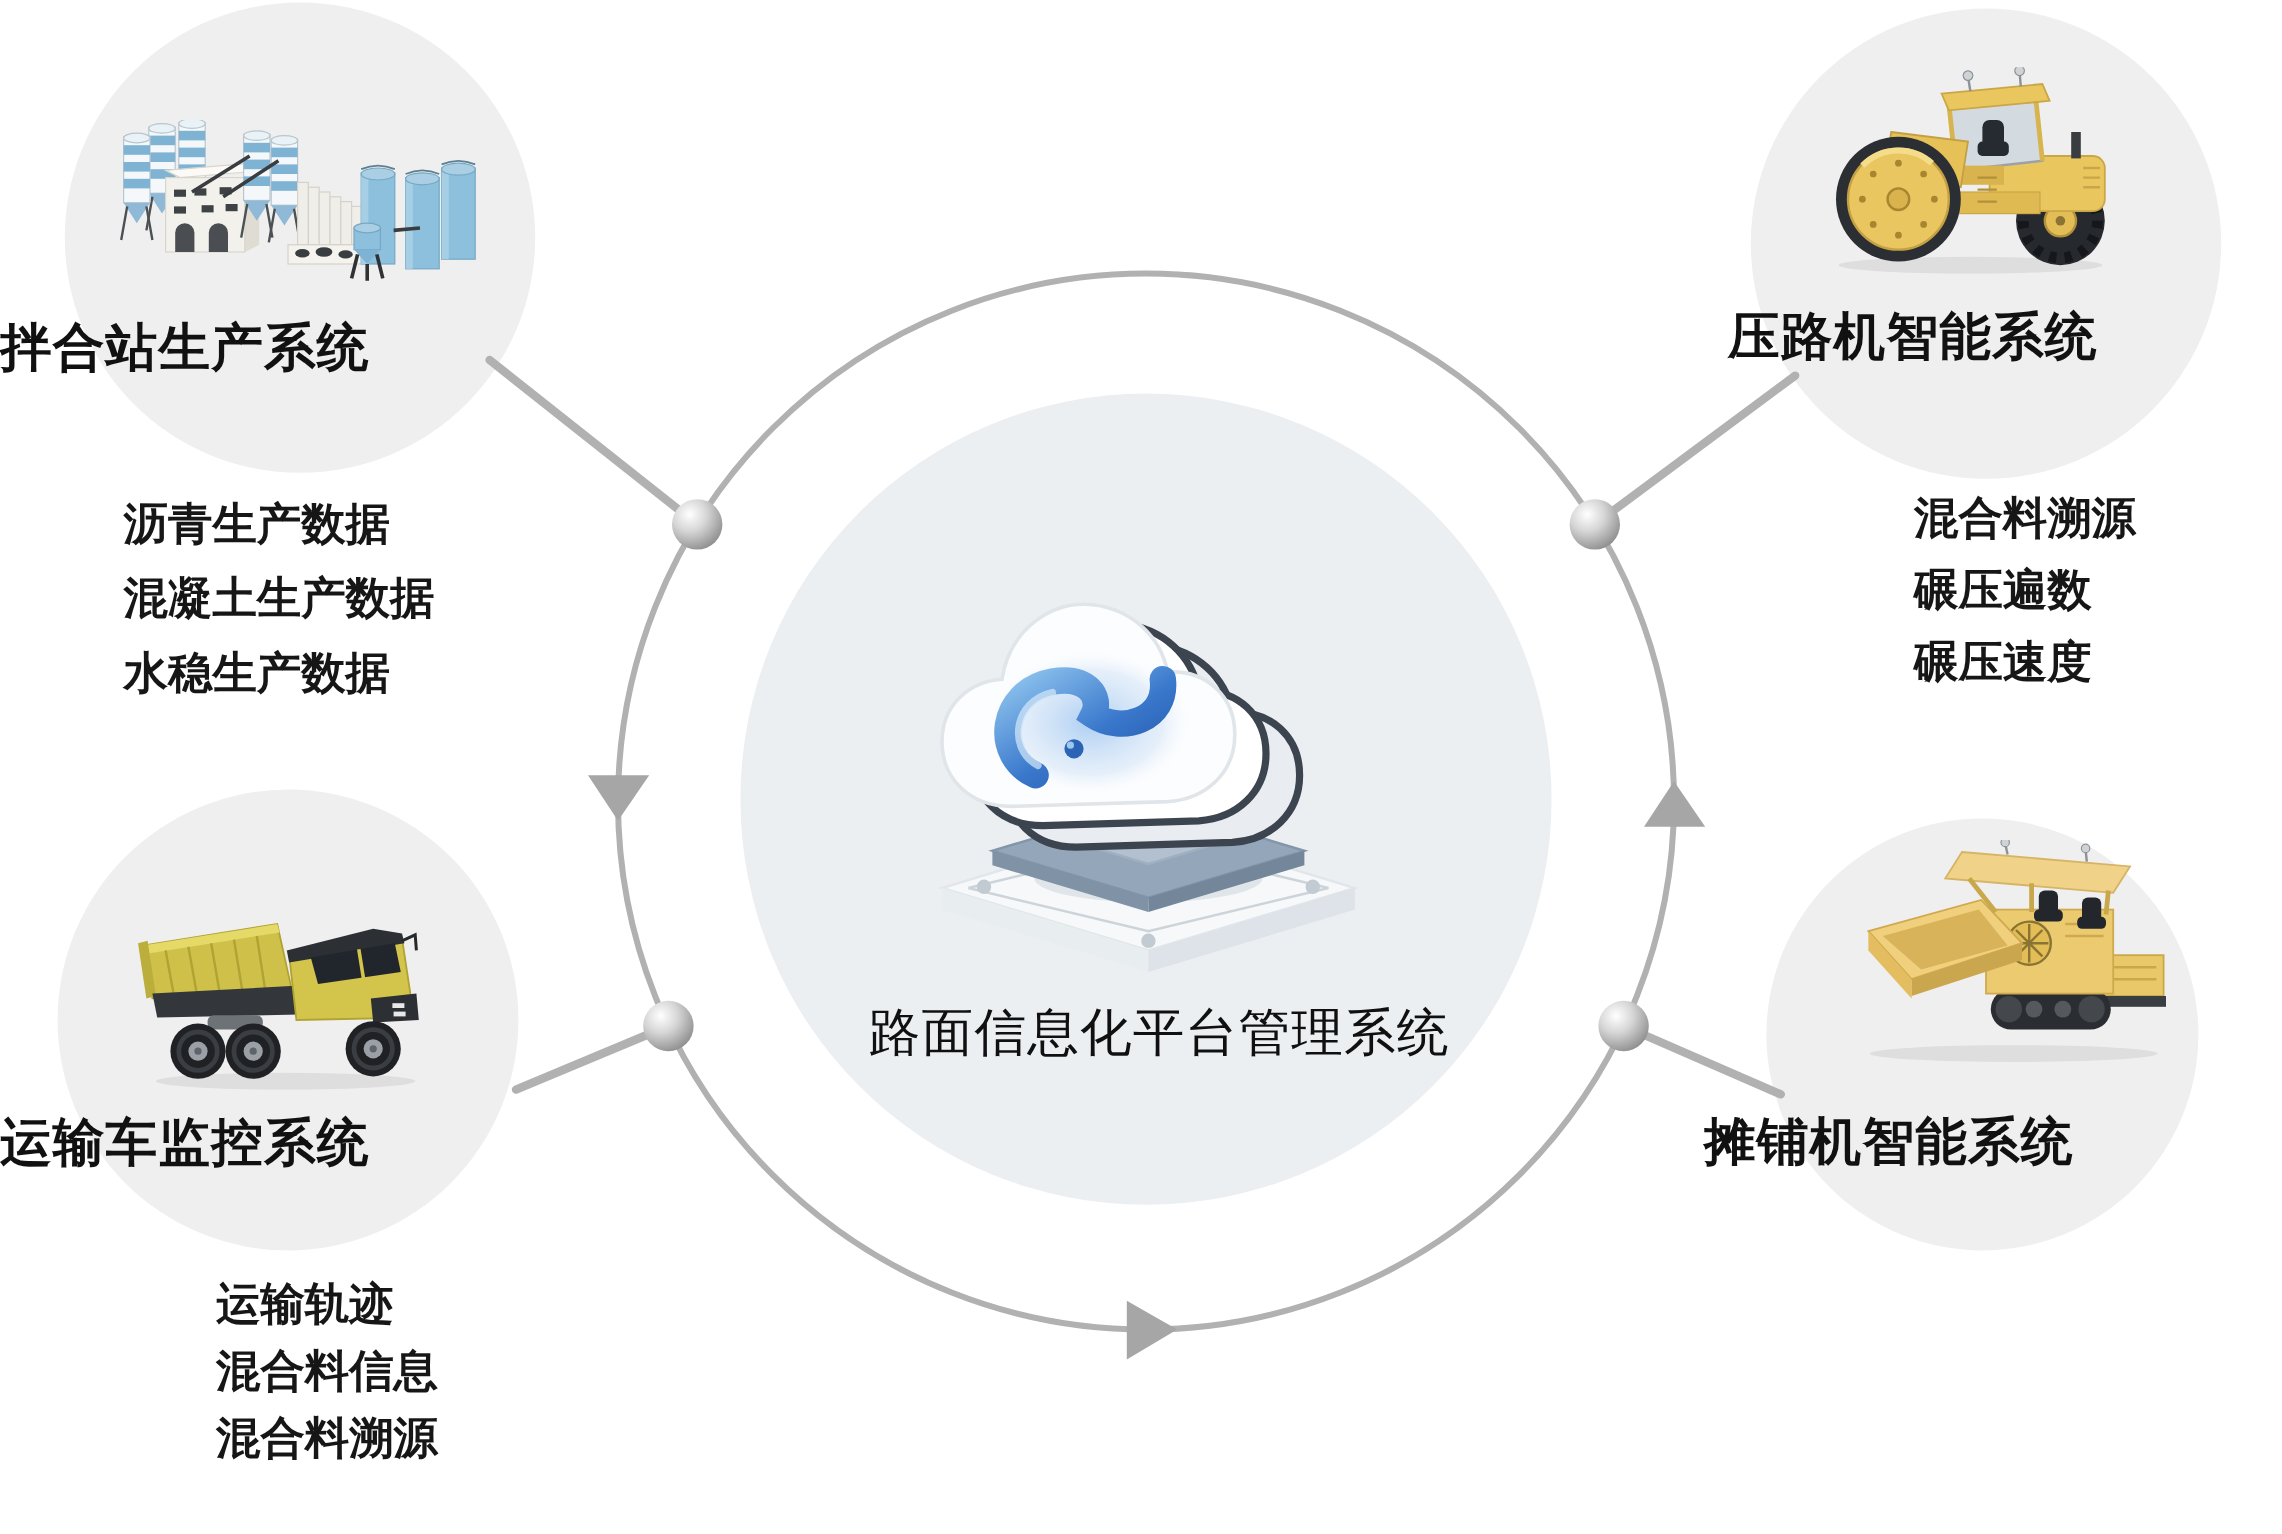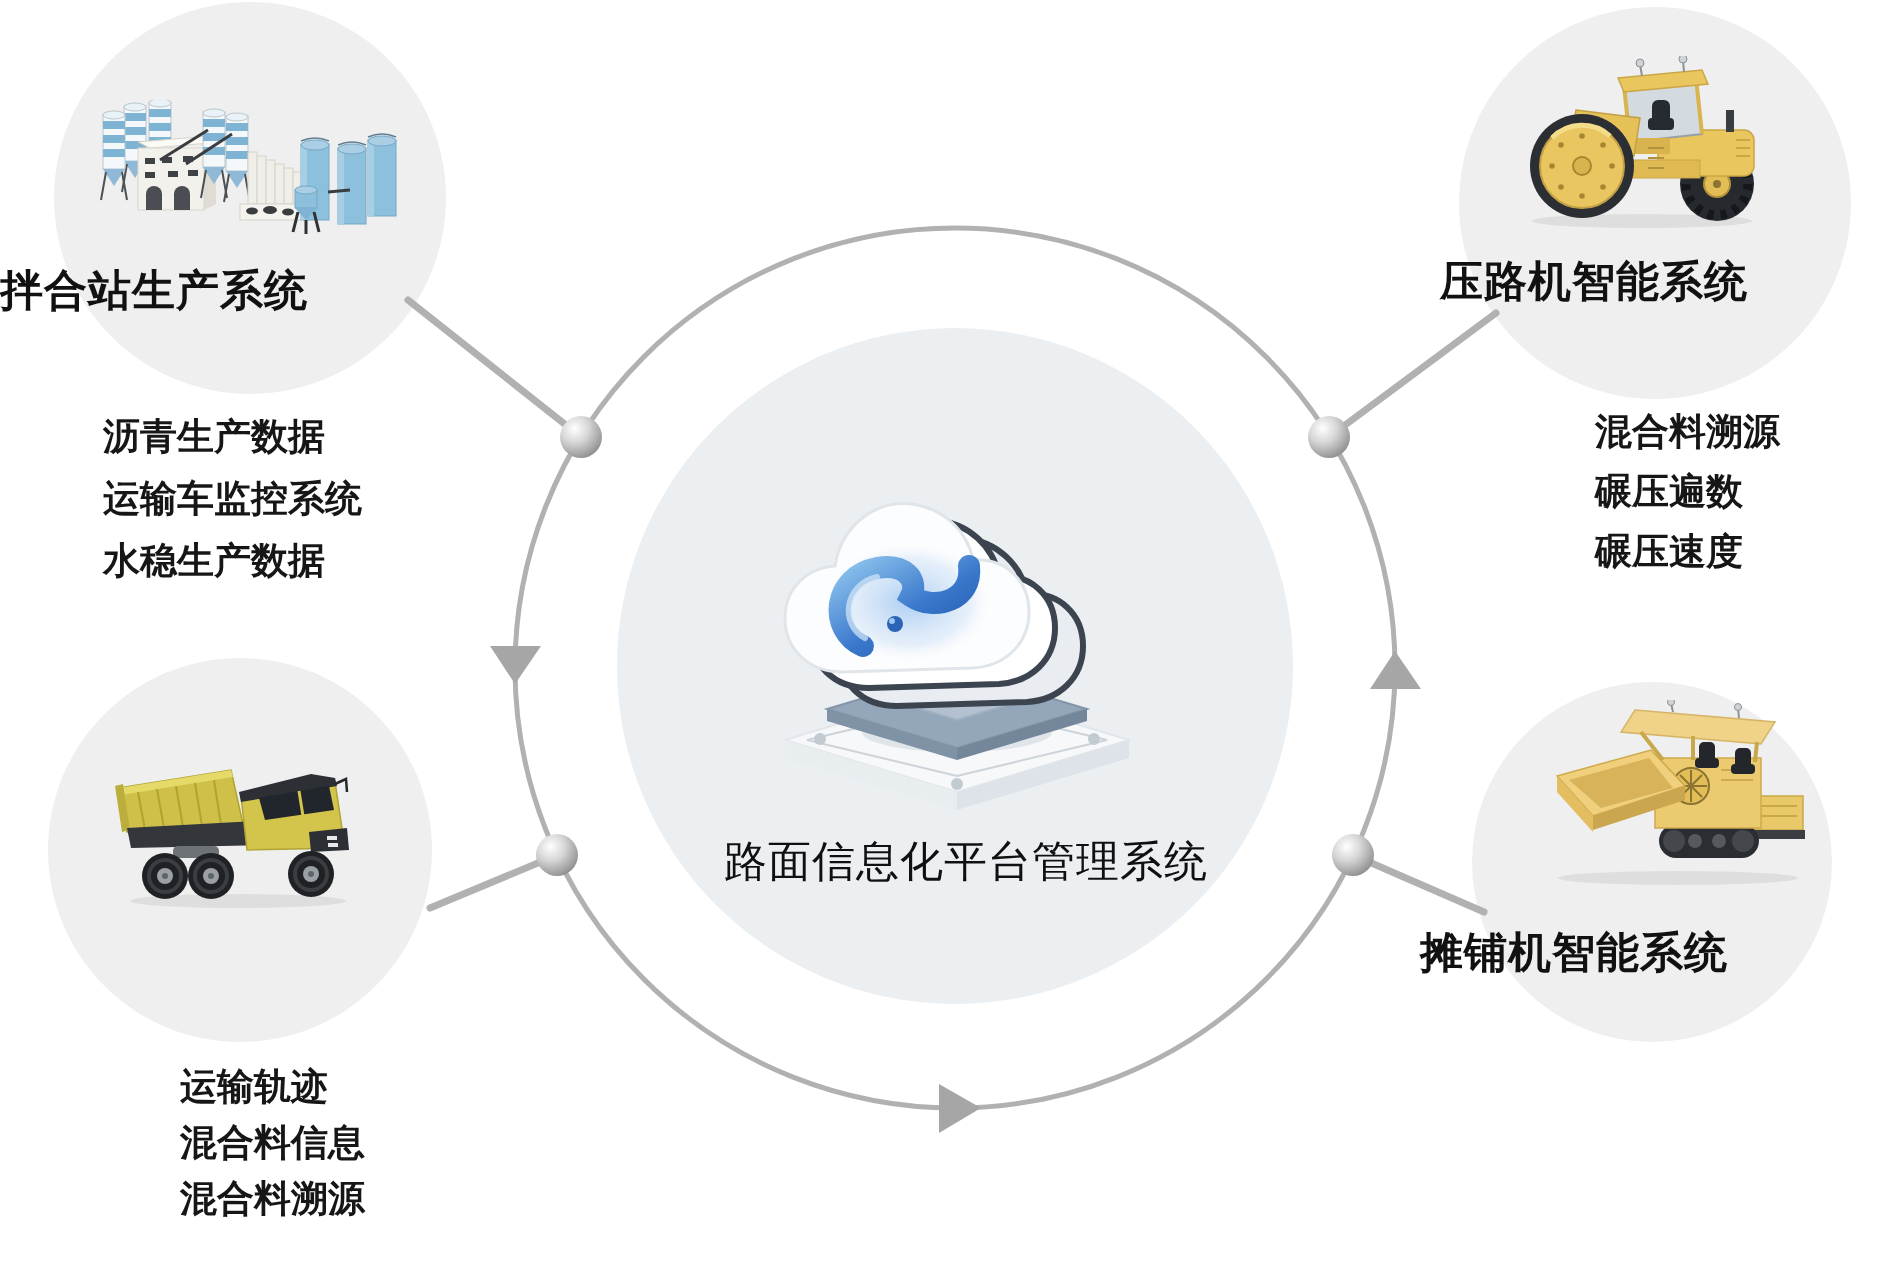--- a/index.html
+++ b/index.html
@@ -329,31 +329,32 @@
       <rect x="192" y="48" width="16" height="22" rx="5"></rect>
         <rect x="188" y="64" width="24" height="10" rx="4"></rect>
     </g>
   </svg>
 
   <div class="abs center-label" style="left:708px;top:836px;width:500px;">路面信息化平台管理系统</div>
 
   <div class="abs sys-title" style="left:0px;top:264px;width:496px;">拌合站生产系统</div>
   <div class="abs data-list lh62" style="left:103px;top:406px;">
     <div>沥青生产数据</div>
-    <div>运输车监控系统</div>
+    <div>混凝土生产数据</div>
     <div>水稳生产数据</div>
   </div>
 
   <div class="abs sys-title" style="left:1440px;top:255px;width:500px;">压路机智能系统</div>
   <div class="abs data-list lh60" style="left:1595px;top:402px;">
     <div>混合料溯源</div>
     <div>碾压遍数</div>
     <div>碾压速度</div>
   </div>
 
+  <div class="abs sys-title" style="left:0px;top:927px;width:494px;">运输车监控系统</div>
   <div class="abs data-list lh56" style="left:140px;top:1059px;margin-left:40px;">
     <div>运输轨迹</div>
     <div>混合料信息</div>
     <div>混合料溯源</div>
   </div>
 
   <div class="abs sys-title" style="left:1420px;top:926px;width:500px;">摊铺机智能系统</div>
 
 </div>
 

